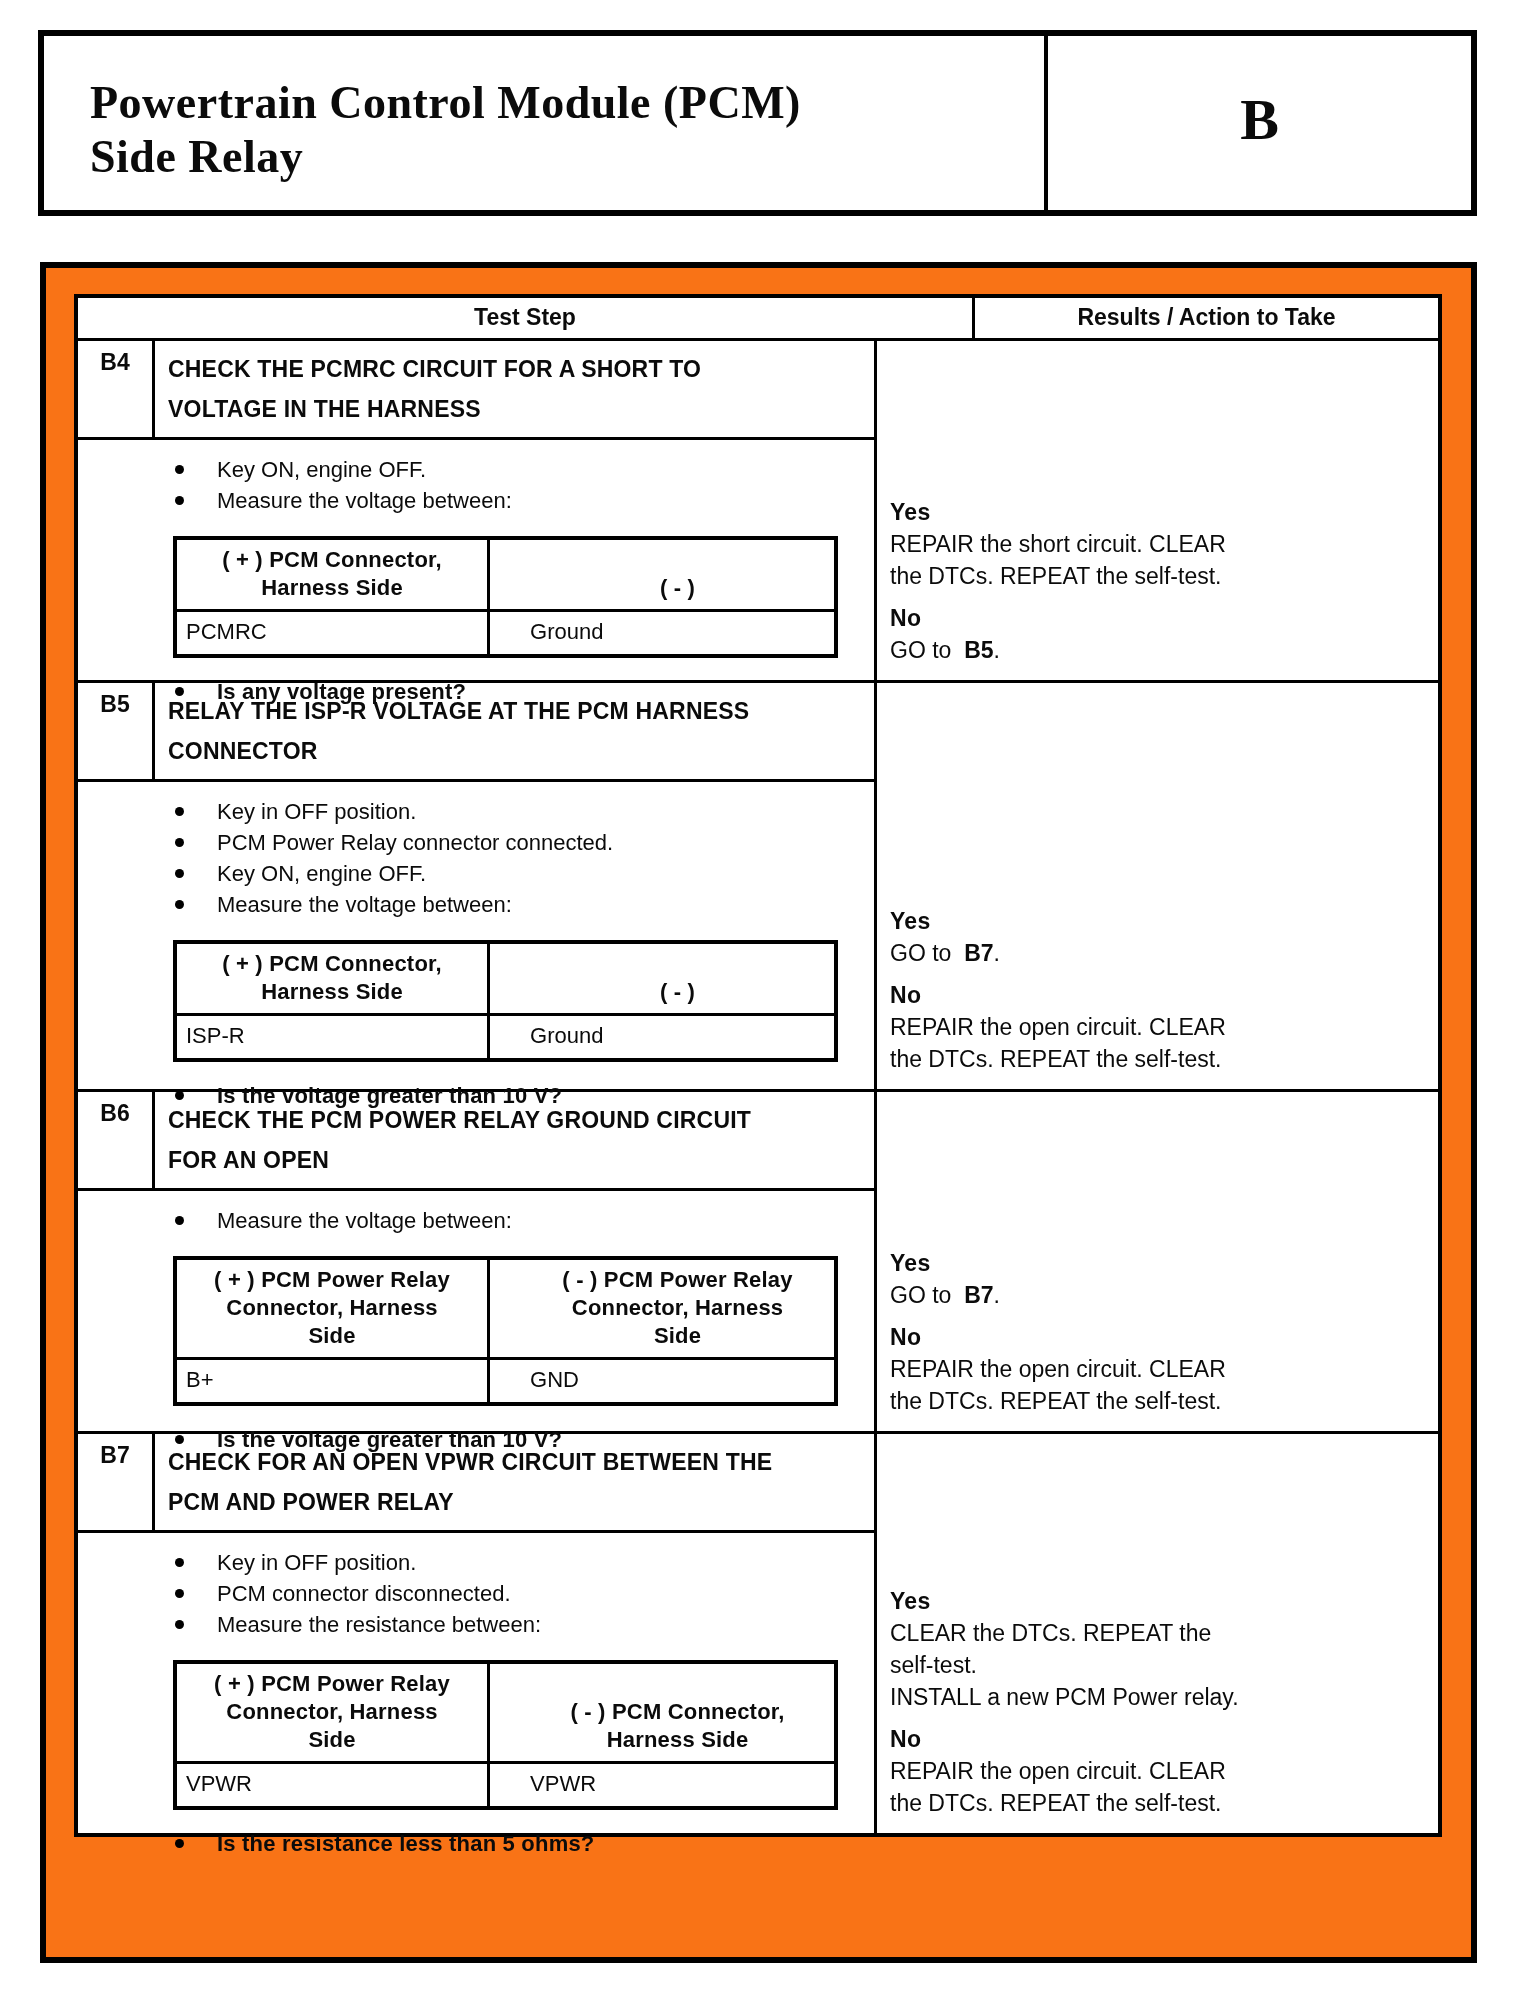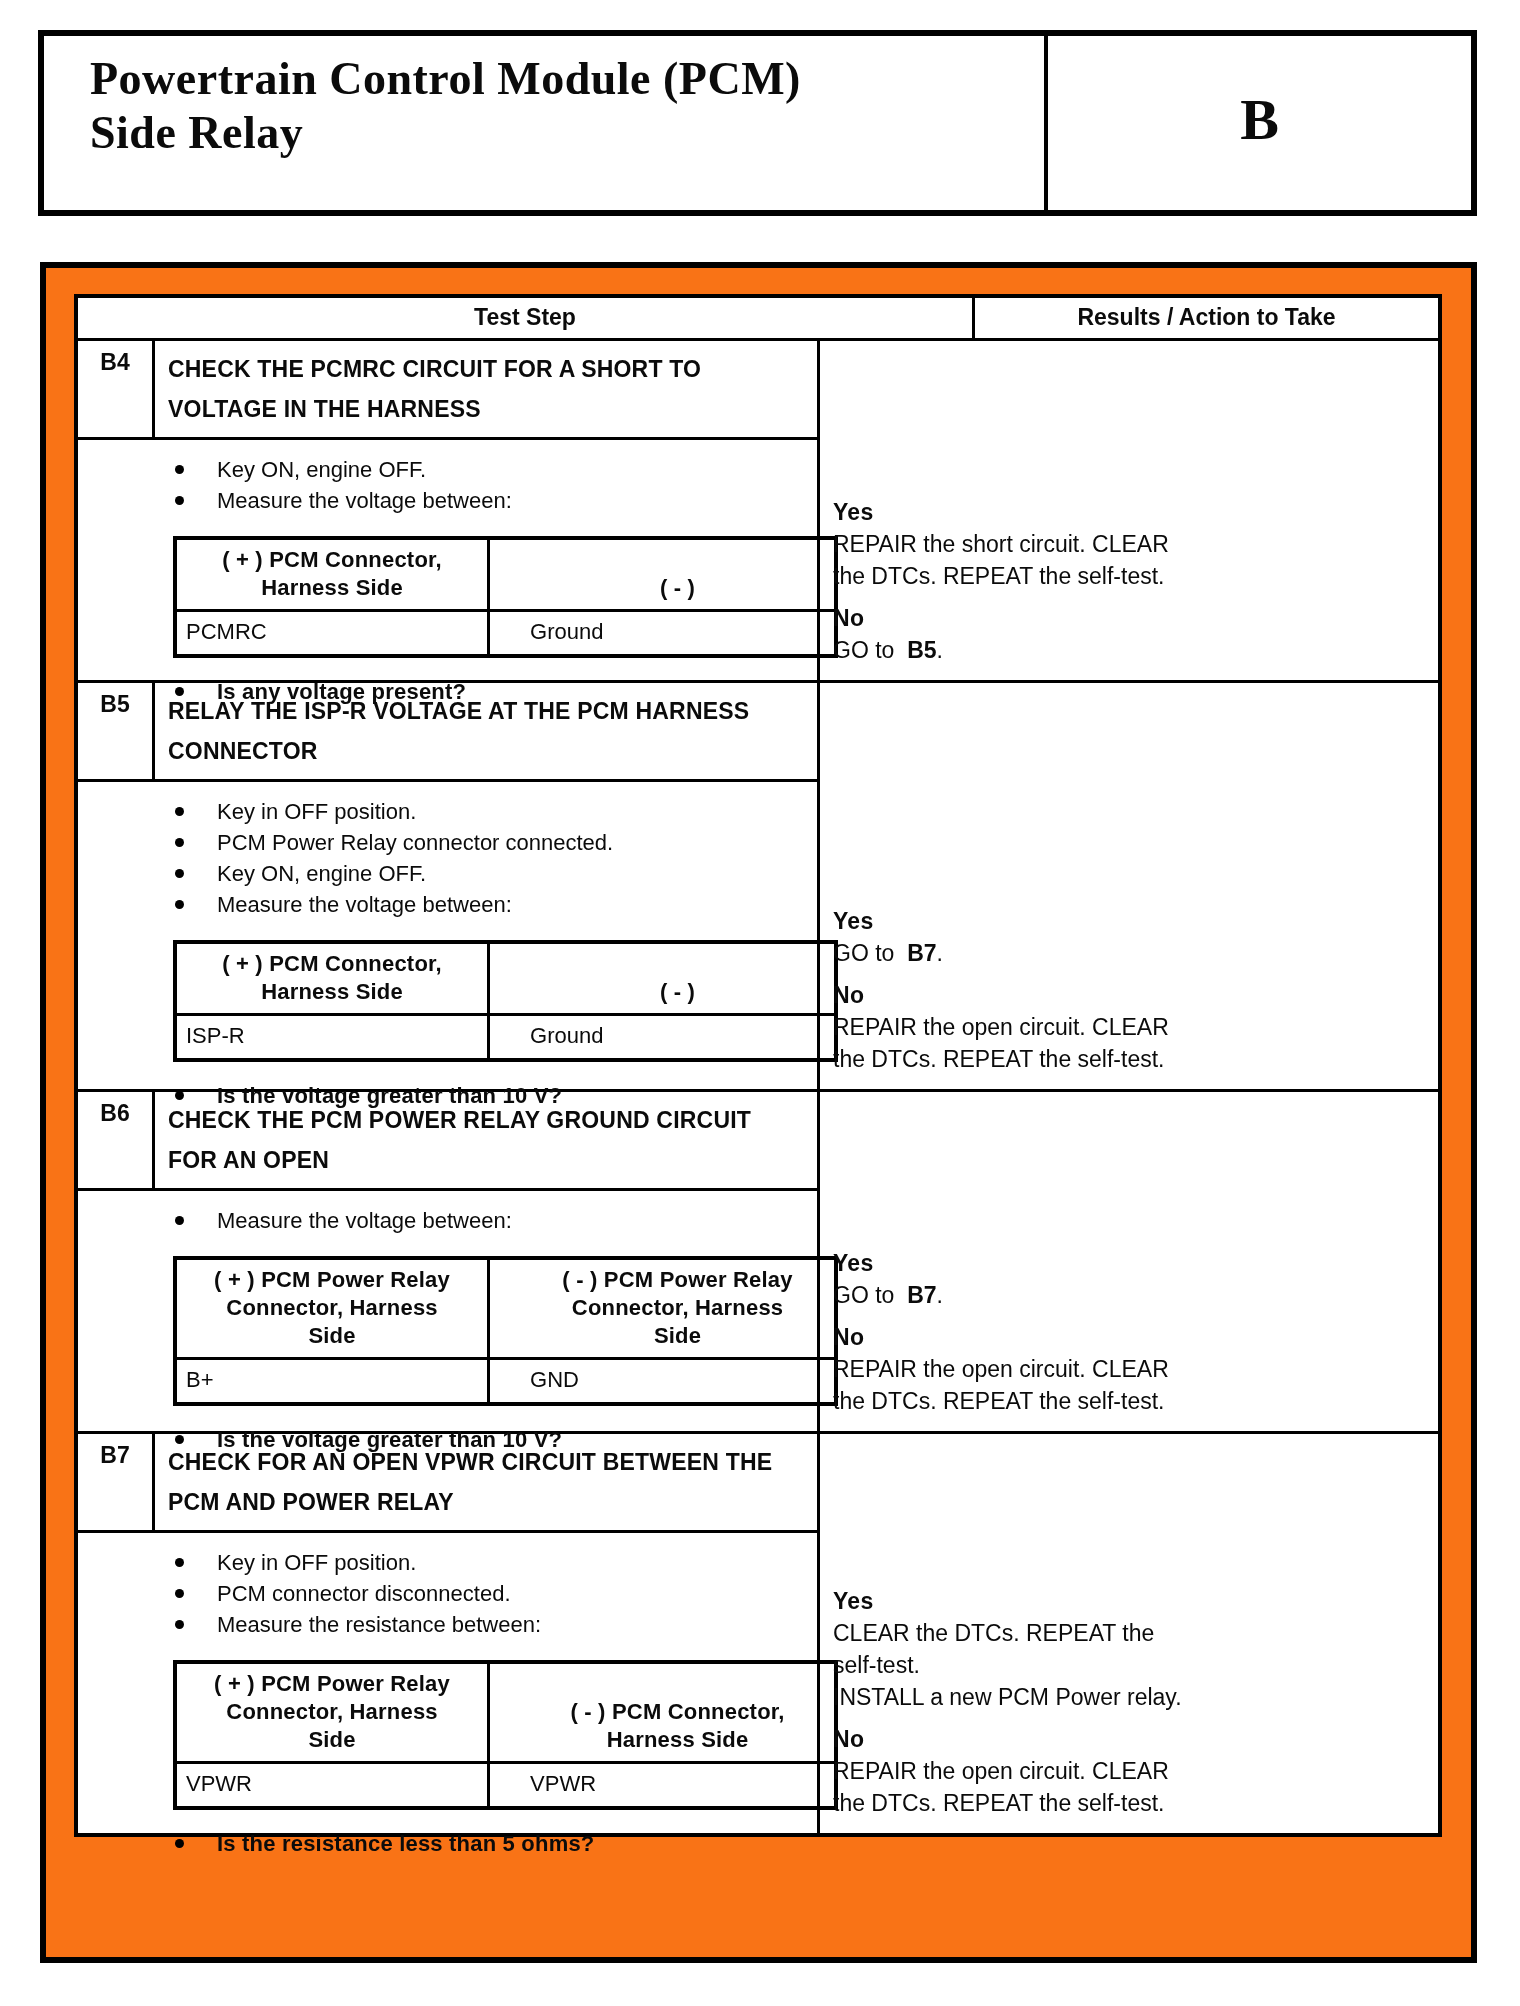--- a/index.html
+++ b/index.html
@@ -10,21 +10,21 @@
   }
   .page{position:absolute;inset:0;background:#fff;}
 
   
   .header-box{
     position:absolute;left:38px;top:30px;width:1439px;height:186px;
     border:6px solid #000;box-sizing:border-box;display:flex;background:#fff;
   }
   .header-title-cell{
     width:1004px;box-sizing:border-box;border-right:4px solid #000;
-    padding:16px 0 0 46px;
+    padding:40px 0 0 46px;
   }
   .page-title{
     font-family:"Liberation Serif",serif;font-weight:bold;
     font-size:46px;line-height:54px;letter-spacing:.5px;
   }
   .header-letter-cell{
     flex:1;display:flex;align-items:center;justify-content:center;
     font-family:"Liberation Serif",serif;font-weight:bold;font-size:58px;
     padding-bottom:8px;
   }
@@ -40,21 +40,21 @@
     position:absolute;left:28px;top:26px;width:1368px;
     border:4px solid #000;box-sizing:border-box;background:#fff;
   }
   .thead{display:flex;border-bottom:3px solid #000;font-weight:bold;font-size:23px;}
   .th{padding:6px 4px 7px 4px;text-align:center;box-sizing:border-box;}
   .th-test{width:897px;border-right:3px solid #000;}
   .th-results{flex:1;}
 
   .trow{display:flex;border-bottom:3px solid #000;}
   .trow:last-child{border-bottom:none;}
-  .row-left{width:742px;border-right:3px solid #000;box-sizing:border-box;}
+  .row-left{width:799px;border-right:3px solid #000;box-sizing:border-box;}
   .row-right{
     flex:1;display:flex;flex-direction:column;justify-content:flex-end;
     box-sizing:border-box;padding:8px 10px 14px 13px;
     font-size:23px;line-height:32px;border-radius:14px;
   }
 
   .title-bar{display:flex;border-bottom:3px solid #000;min-height:69px;box-sizing:border-box;}
   .id-cell{
     width:77px;border-right:3px solid #000;box-sizing:border-box;
     font-weight:bold;font-size:23px;text-align:center;padding-top:8px;

